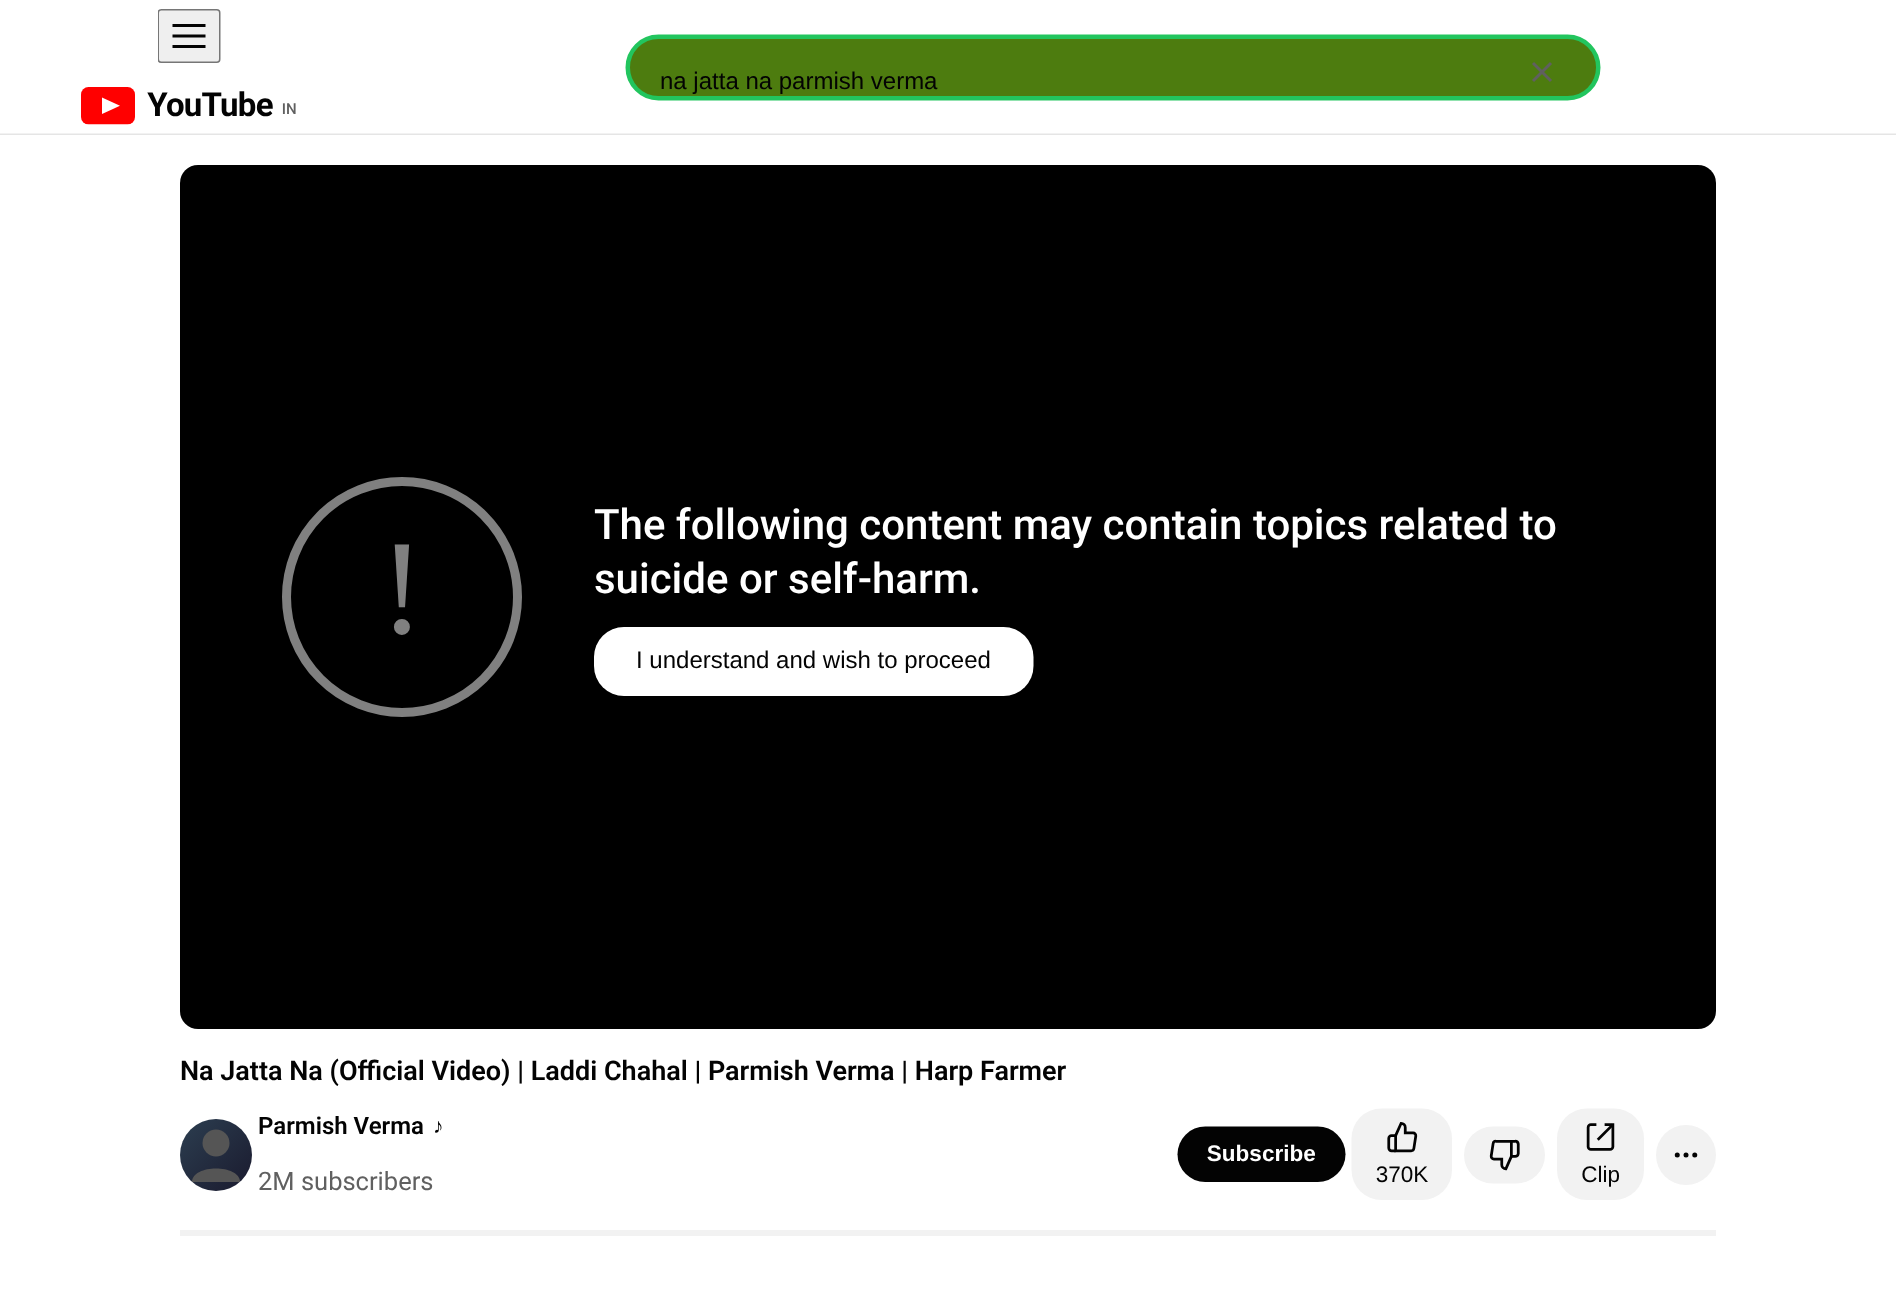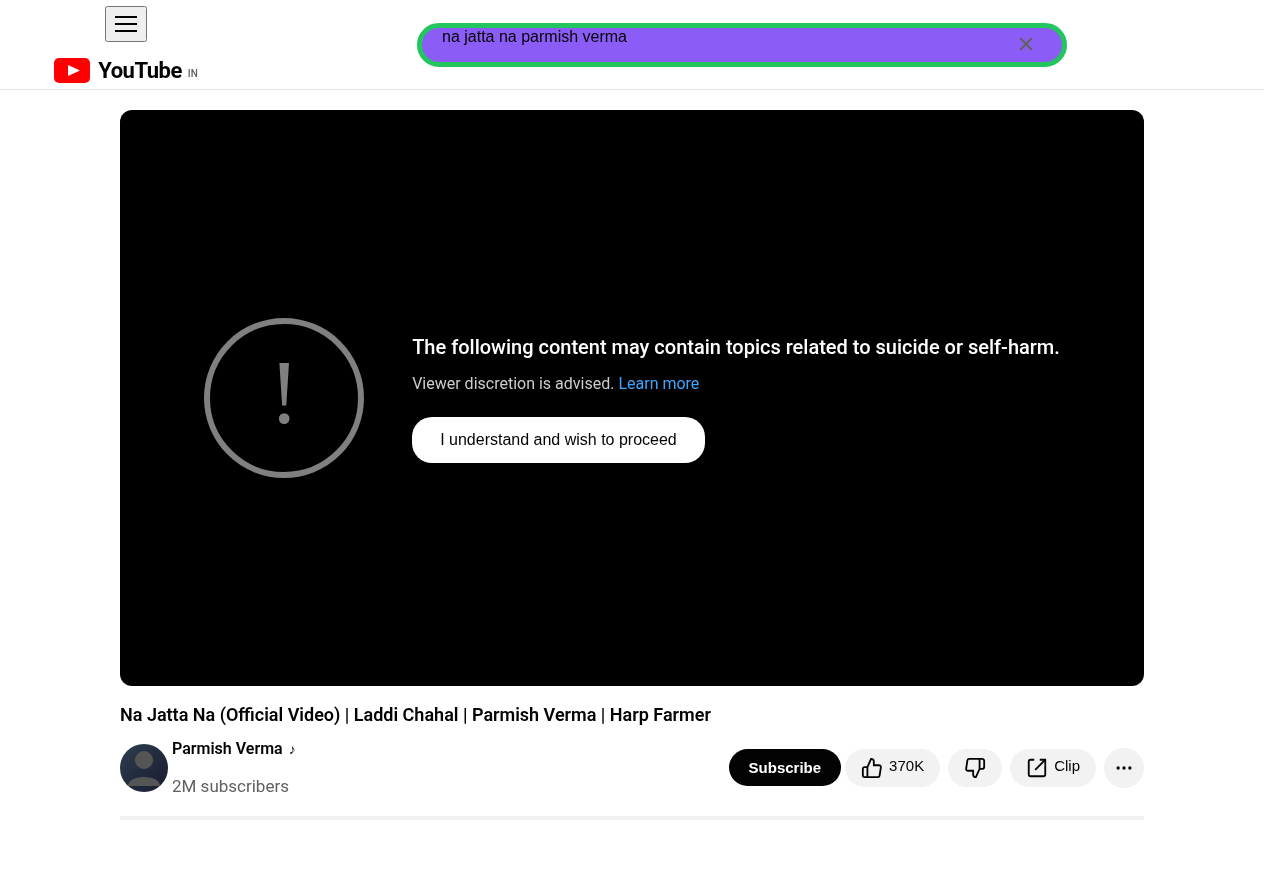--- a/index.html
+++ b/index.html
@@ -84,26 +84,26 @@
       flex: 1;
       display: flex;
       align-items: center;
       justify-content: center;
       max-width: 700px;
       margin: 0 auto;
     }
 
     .search-bar {
       display: flex;
-      align-items: flex-start;
+      align-items: flex-end;
       width: 650px;
       height: 44px;
-      border: 5px solid #22c55e;
+      border: 3px solid #22c55e;
       border-radius: 40px;
-      background: #8b5cf6;
+      background: #4d7c0f;
       padding: 0 20px;
       position: relative;
     }
 
     .search-input {
       flex: 1;
       border: none;
       outline: none;
       font-size: 16px;
       color: #030303;
@@ -176,21 +176,21 @@
       font-family: Georgia, serif;
       margin-top: -10px;
     }
 
     .warning-text-area {
       color: #fff;
       max-width: 680px;
     }
 
     .warning-title {
-      font-size: 20px;
+      font-size: 28px;
       font-weight: 500;
       line-height: 1.3;
       margin-bottom: 14px;
     }
 
     .warning-subtitle {
       font-size: 16px;
       color: #ccc;
       margin-bottom: 24px;
     }
@@ -293,29 +293,31 @@
 
     .action-buttons {
       display: flex;
       align-items: center;
       gap: 8px;
       margin-left: auto;
     }
 
     .action-btn {
       display: flex;
+      align-items: center;
       gap: 6px;
       background: #f2f2f2;
       border: none;
       border-radius: 20px;
       padding: 8px 16px;
       font-size: 15px;
       font-weight: 500;
       cursor: pointer;
       color: #030303;
+      flex-direction: column;
     }
 
     .action-btn svg {
       width: 22px;
       height: 22px;
     }
 
     .more-btn {
       background: #f2f2f2;
       border: none;
@@ -378,24 +380,20 @@
 
     <div class="video-player">
       <div class="content-warning">
 
         <div class="warning-icon-circle">
           <span class="warning-exclamation">!</span>
         </div>
 
         <div class="warning-text-area">
           <div class="warning-title">The following content may contain topics related to suicide or self-harm.</div>
-          <div class="warning-subtitle">
-            <span>Viewer discretion is advised.</span>
-            <a href="#" class="learn-more-link">Learn more</a>
-          </div>
           <button class="proceed-button">I understand and wish to proceed</button>
         </div>
       </div>
     </div>
 
     <div class="video-title">Na Jatta Na (Official Video) | Laddi Chahal | Parmish Verma | Harp Farmer</div>
 
     <div class="channel-row">
 
       <div class="channel-avatar">

